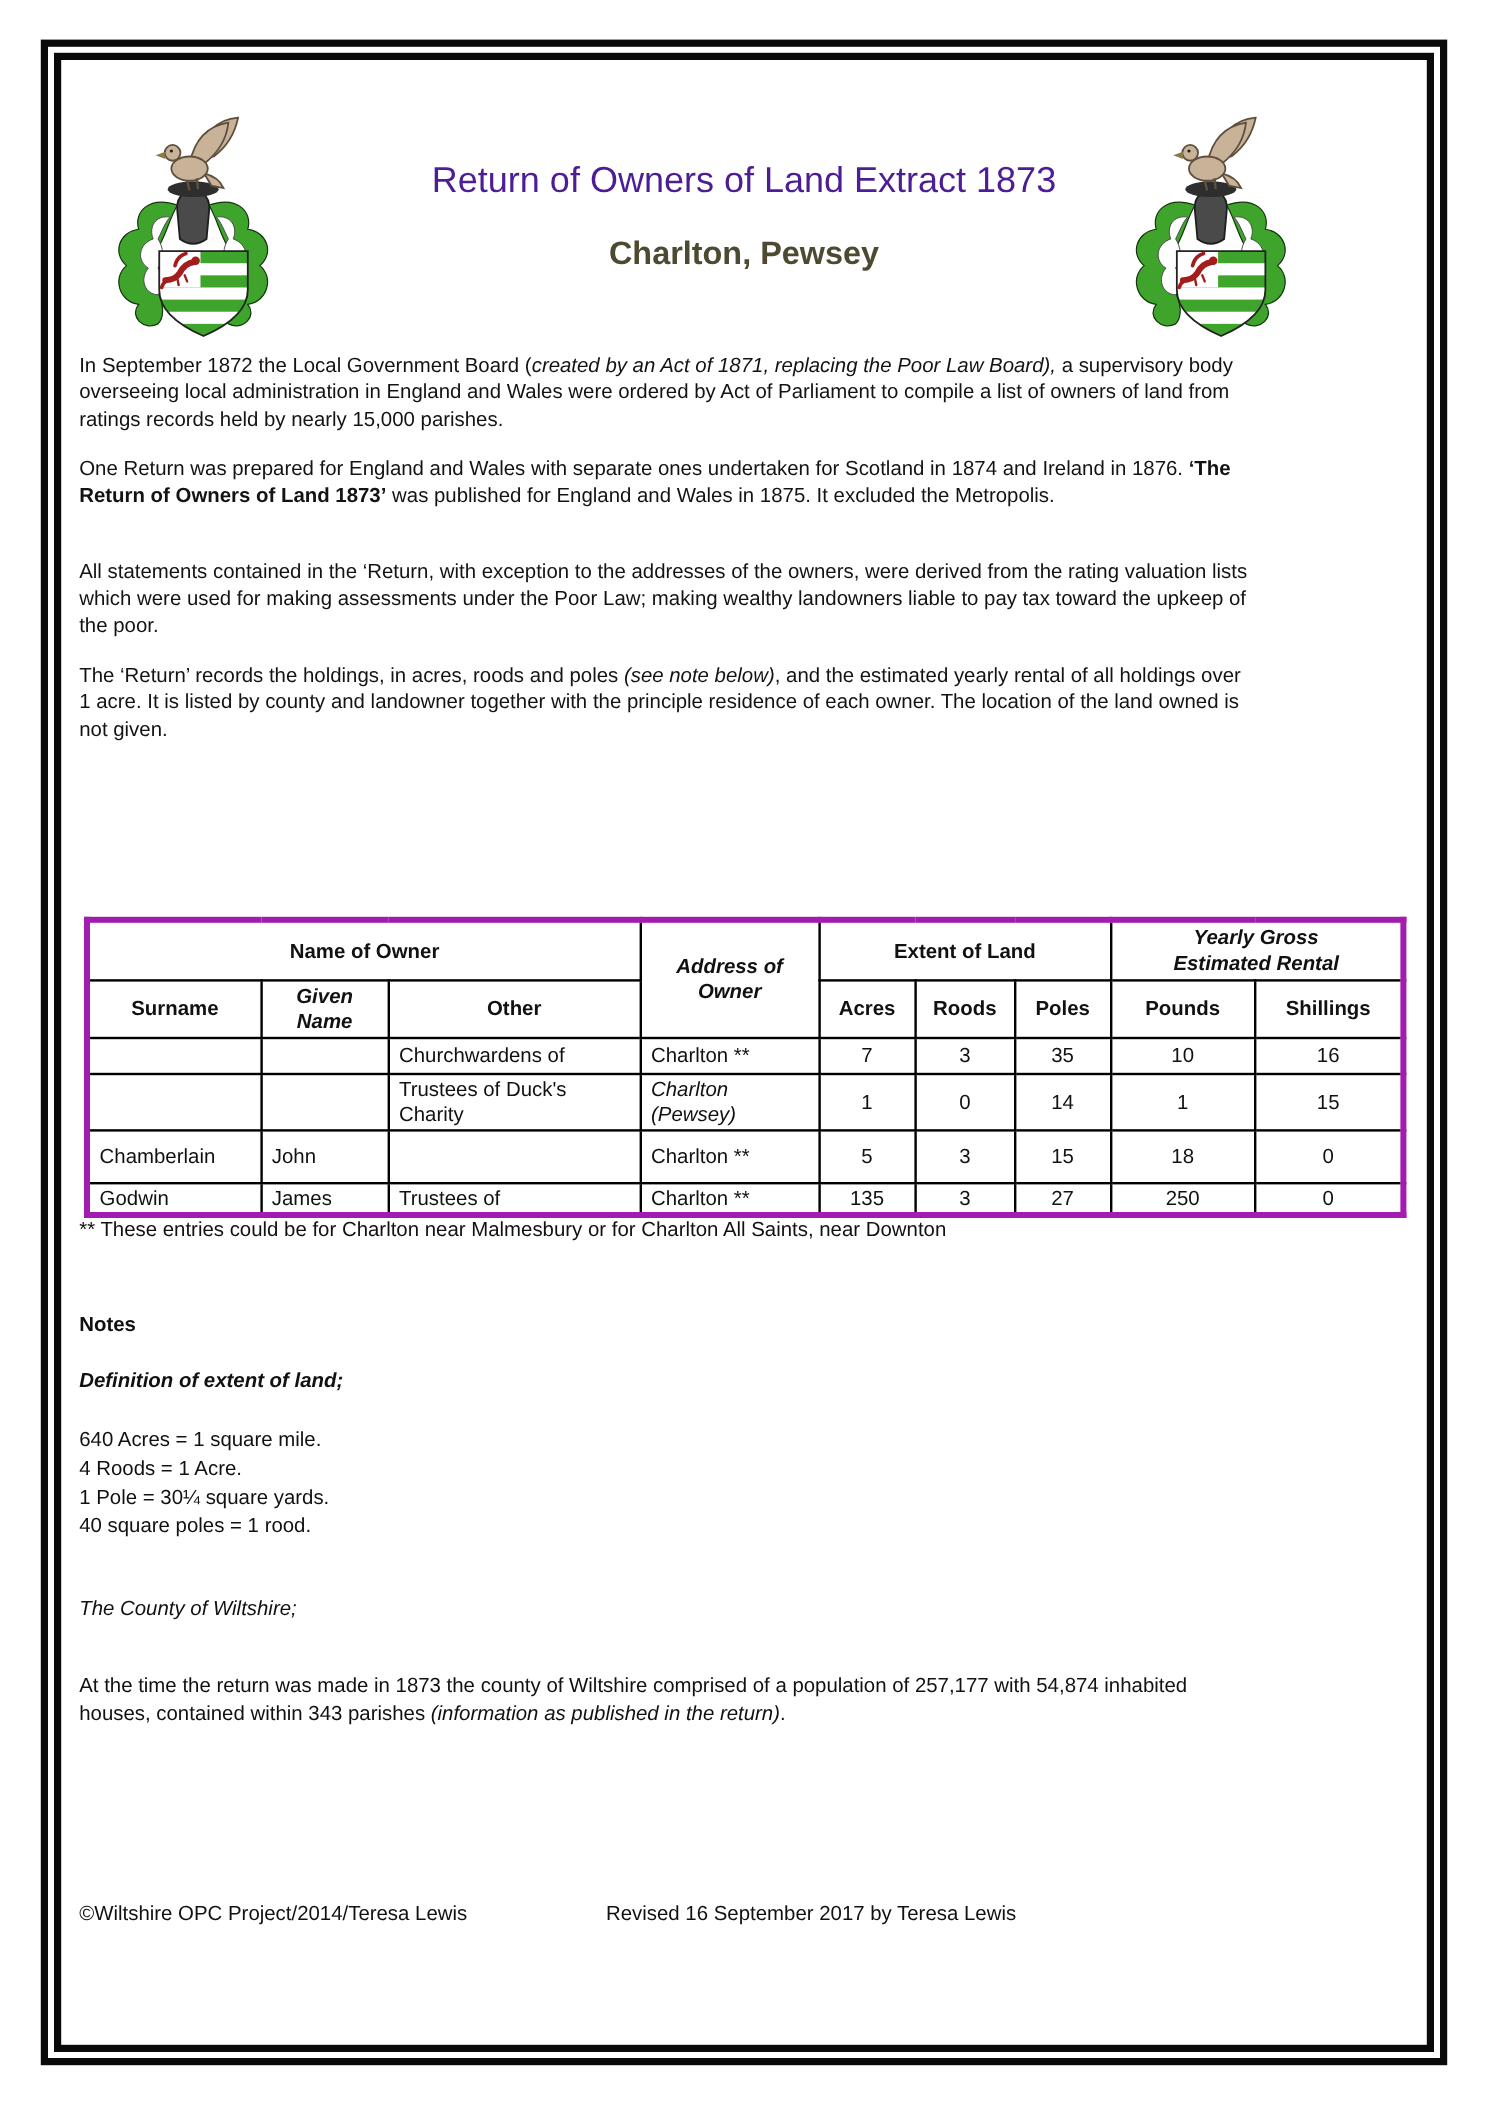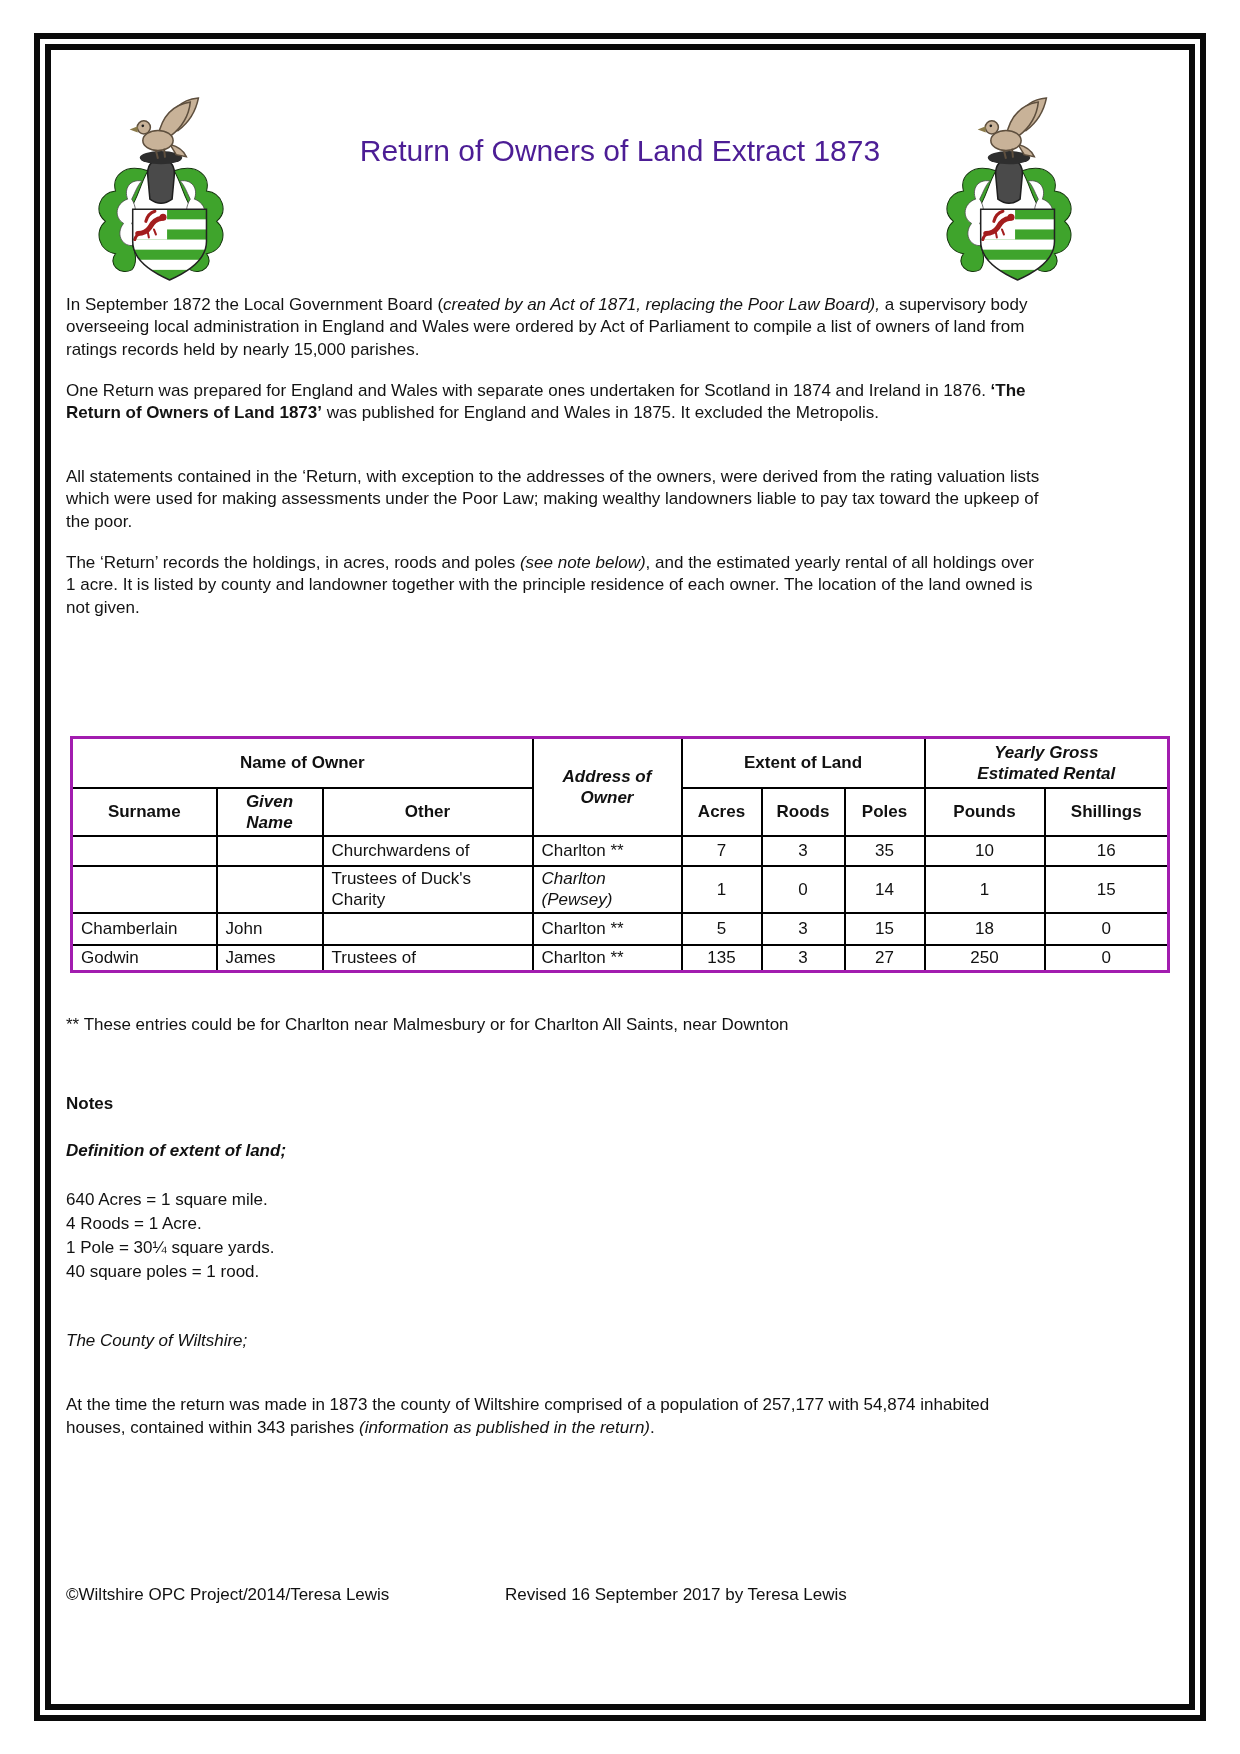--- a/index.html
+++ b/index.html
@@ -59,43 +59,43 @@
     margin-top: 13px;
   }
   .p1 { top: 281px; }
   .p2 { top: 367px; }
   .p3 { top: 453px; }
   .p4 { top: 539px; }
   .it { font-style: italic; }
   .bd { font-weight: bold; }
   table.owners {
     position: absolute;
-    left: 70px; top: 736px;
+    left: 70px; top: 764px;
     width: 1097px;
     border-collapse: collapse;
     table-layout: fixed;
-    border: 3px solid #a21caf;
+    border: 5px solid #a21caf;
     font-size: 17px;
   }
   table.owners th, table.owners td {
     border: 2px solid #000;
     padding: 1px 5px;
     line-height: 21px;
     vertical-align: middle;
     text-align: center;
     overflow: hidden;
   }
   table.owners th { font-weight: bold; }
   .pre { white-space: pre-line; font-style: italic; }
   .lt { text-align: left !important; padding-left: 8px !important; }
   tr.h1 { height: 50px; }
   tr.h2 { height: 48px; }
   tr.r1 { height: 30px; margin-top: 25px; }
   tr.r2 { height: 47px; }
-  tr.r3 { height: 32px; }
+  tr.r3 { height: 44px; }
   tr.r4 { height: 27px; margin-top: 44px; }
   .footnote {
     position: absolute;
     left: 66px; top: 1015px;
     width: 1000px;
     font-size: 17px;
   }
   .notes-heading {
     position: absolute;
     left: 66px; top: 1094px;
@@ -191,20 +191,21 @@
   </div>
 
   <svg class="crest crest-left" viewBox="0 0 150 188">
       <use href="#crest"></use>
     </svg>
   <svg class="crest crest-right" viewBox="0 0 150 188">
       <use href="#crest"></use>
     </svg>
 
   <div class="doc-title">Return of Owners of Land Extract 1873</div>
+  <div class="doc-subtitle">Charlton, Pewsey</div>
 
   <p class="para p1"><span>In September 1872 the Local Government Board (</span><span class="it">created by an Act of 1871, replacing the Poor Law Board),</span><span> a supervisory body overseeing local administration in England and Wales were ordered by Act of Parliament to compile a list of owners of land from ratings records held by nearly 15,000 parishes.</span></p>
 
   <p class="para p2"><span>One Return was prepared for England and Wales with separate ones undertaken for Scotland in 1874 and Ireland in 1876.  </span><span class="bd">‘The Return of Owners of Land 1873’</span><span> was published for England and Wales in 1875. It excluded the Metropolis.</span></p>
 
   <p class="para p3">All statements contained in the ‘Return, with exception to the addresses of the owners, were derived from the rating valuation lists which were used for making assessments under the Poor Law; making wealthy landowners liable to pay tax toward the upkeep of the poor.</p>
 
   <p class="para p4"><span>The ‘Return’ records the holdings, in acres, roods and poles </span><span class="it">(see note below)</span><span>, and the estimated yearly rental of all holdings over 1 acre. It is listed by county and landowner together with the principle residence of each owner. The location of the land owned is not given.</span></p>
 
   <table class="owners">

